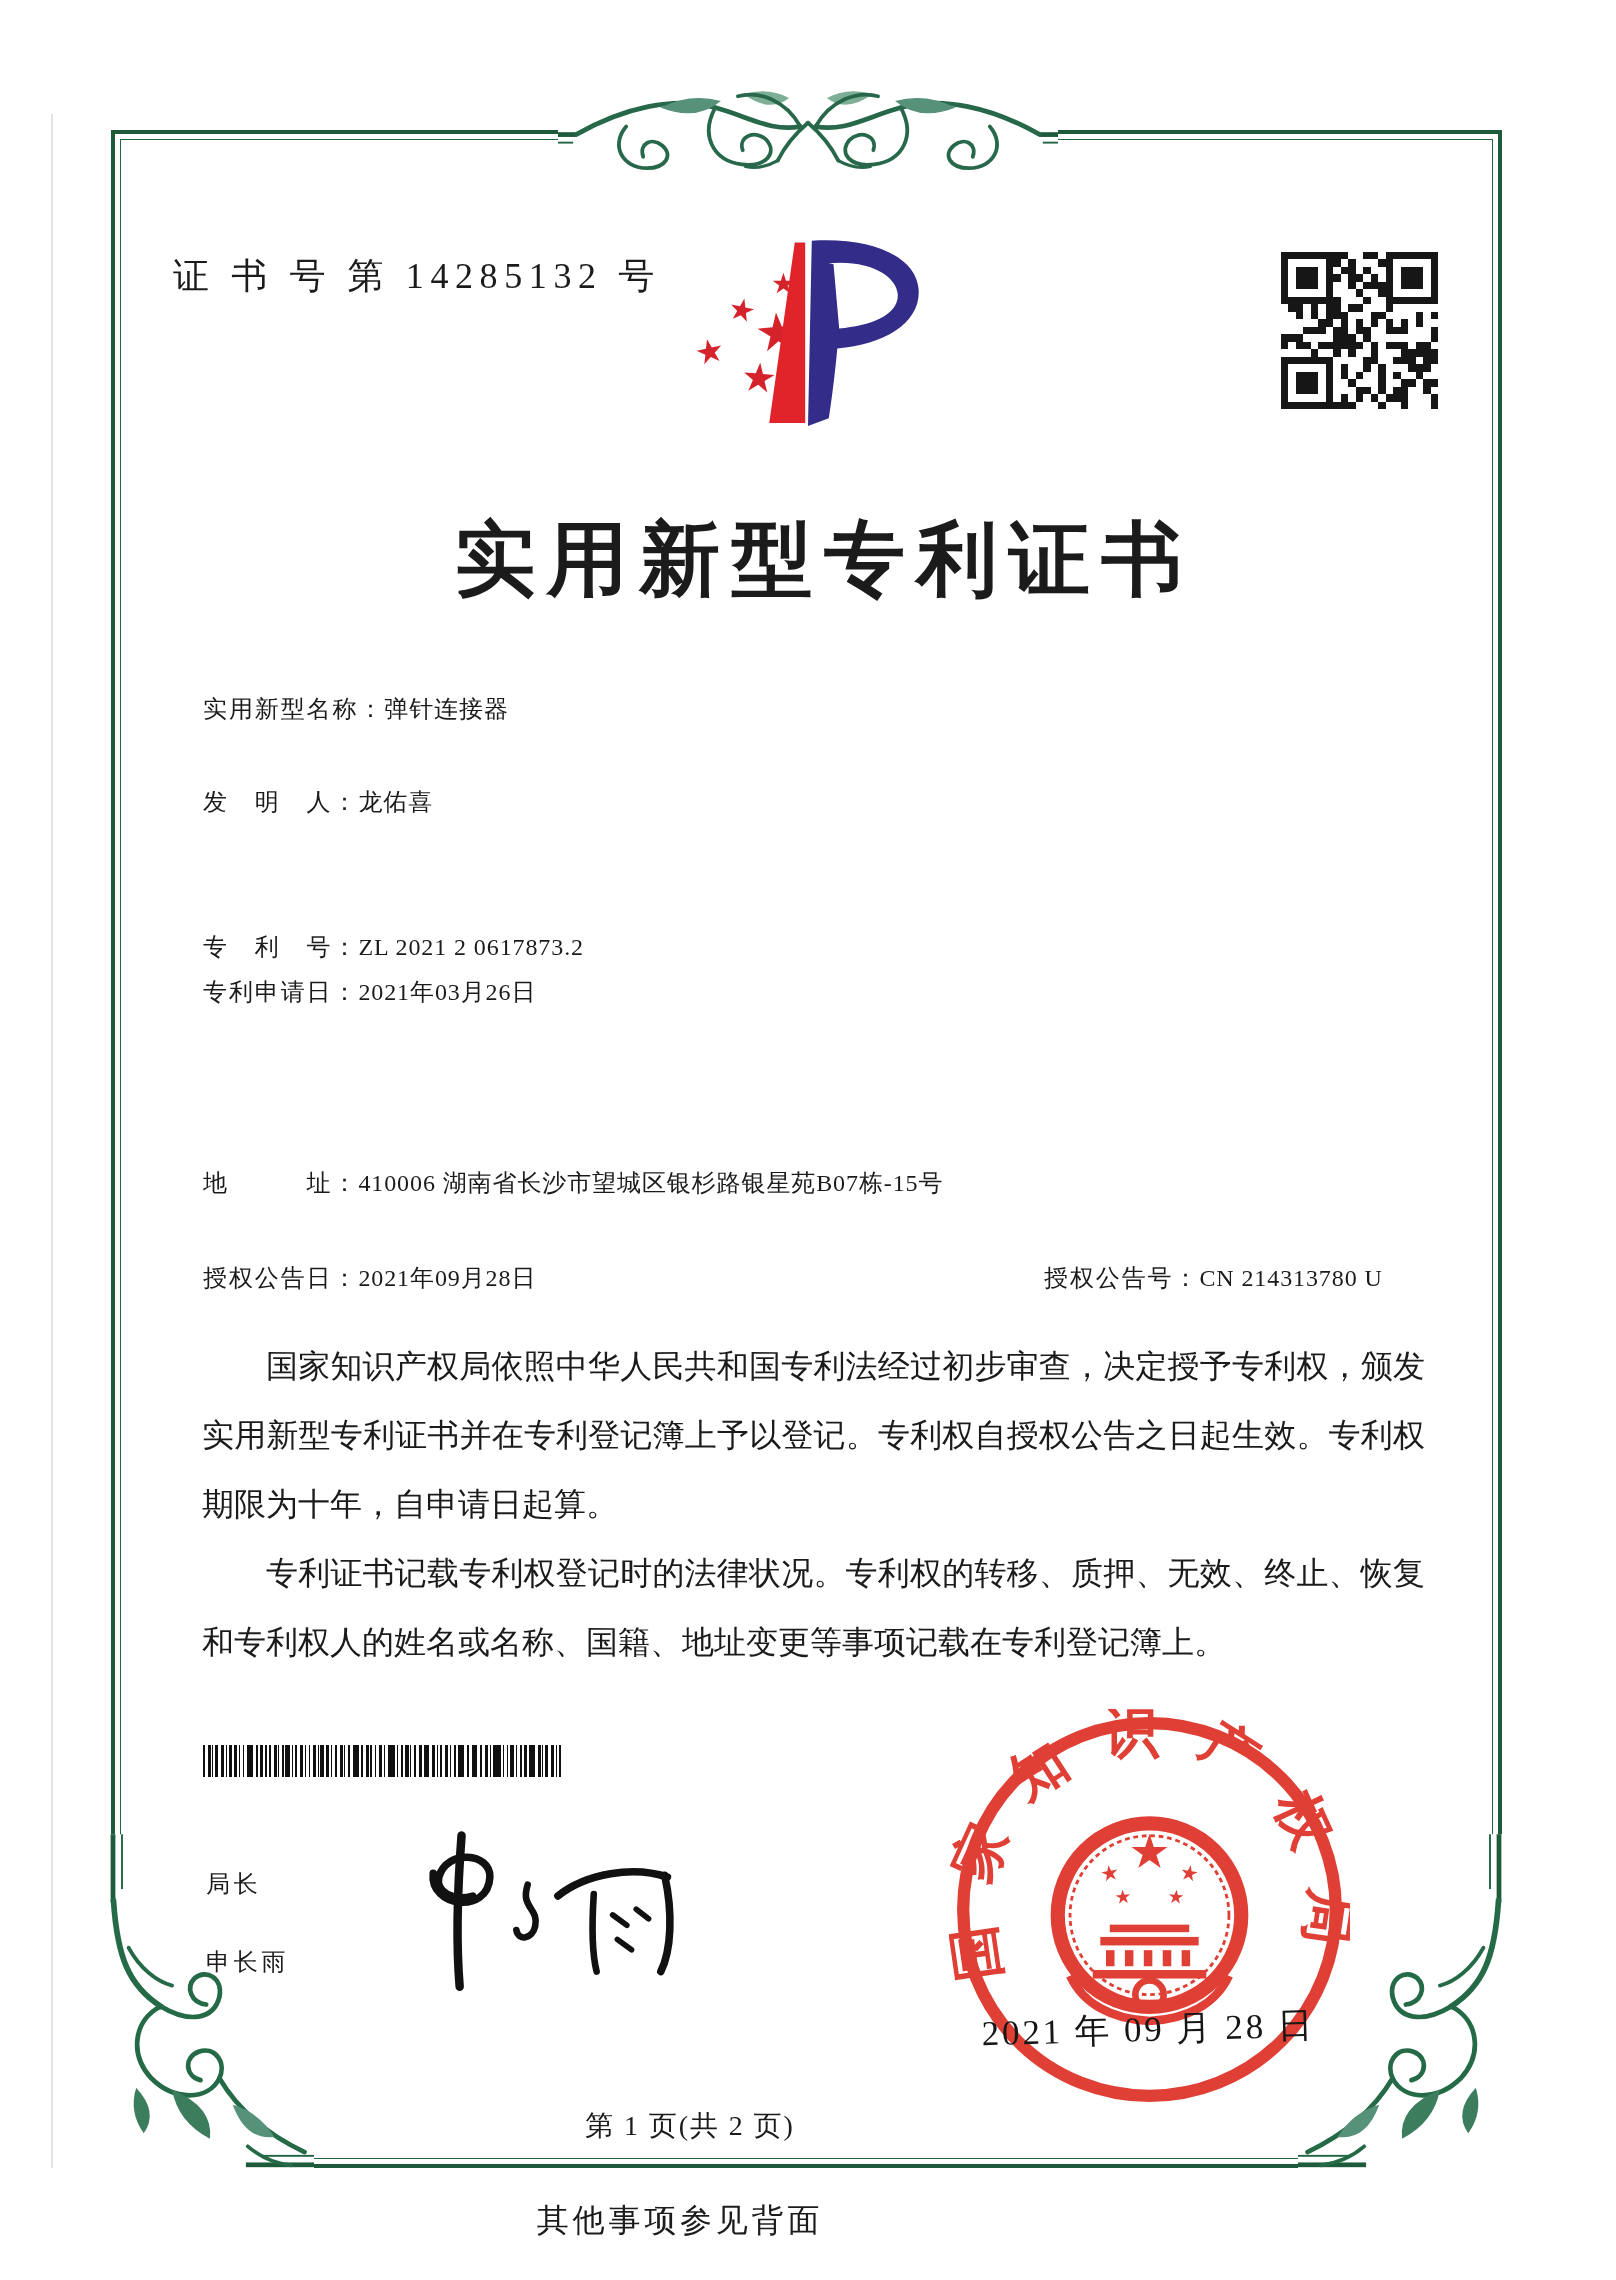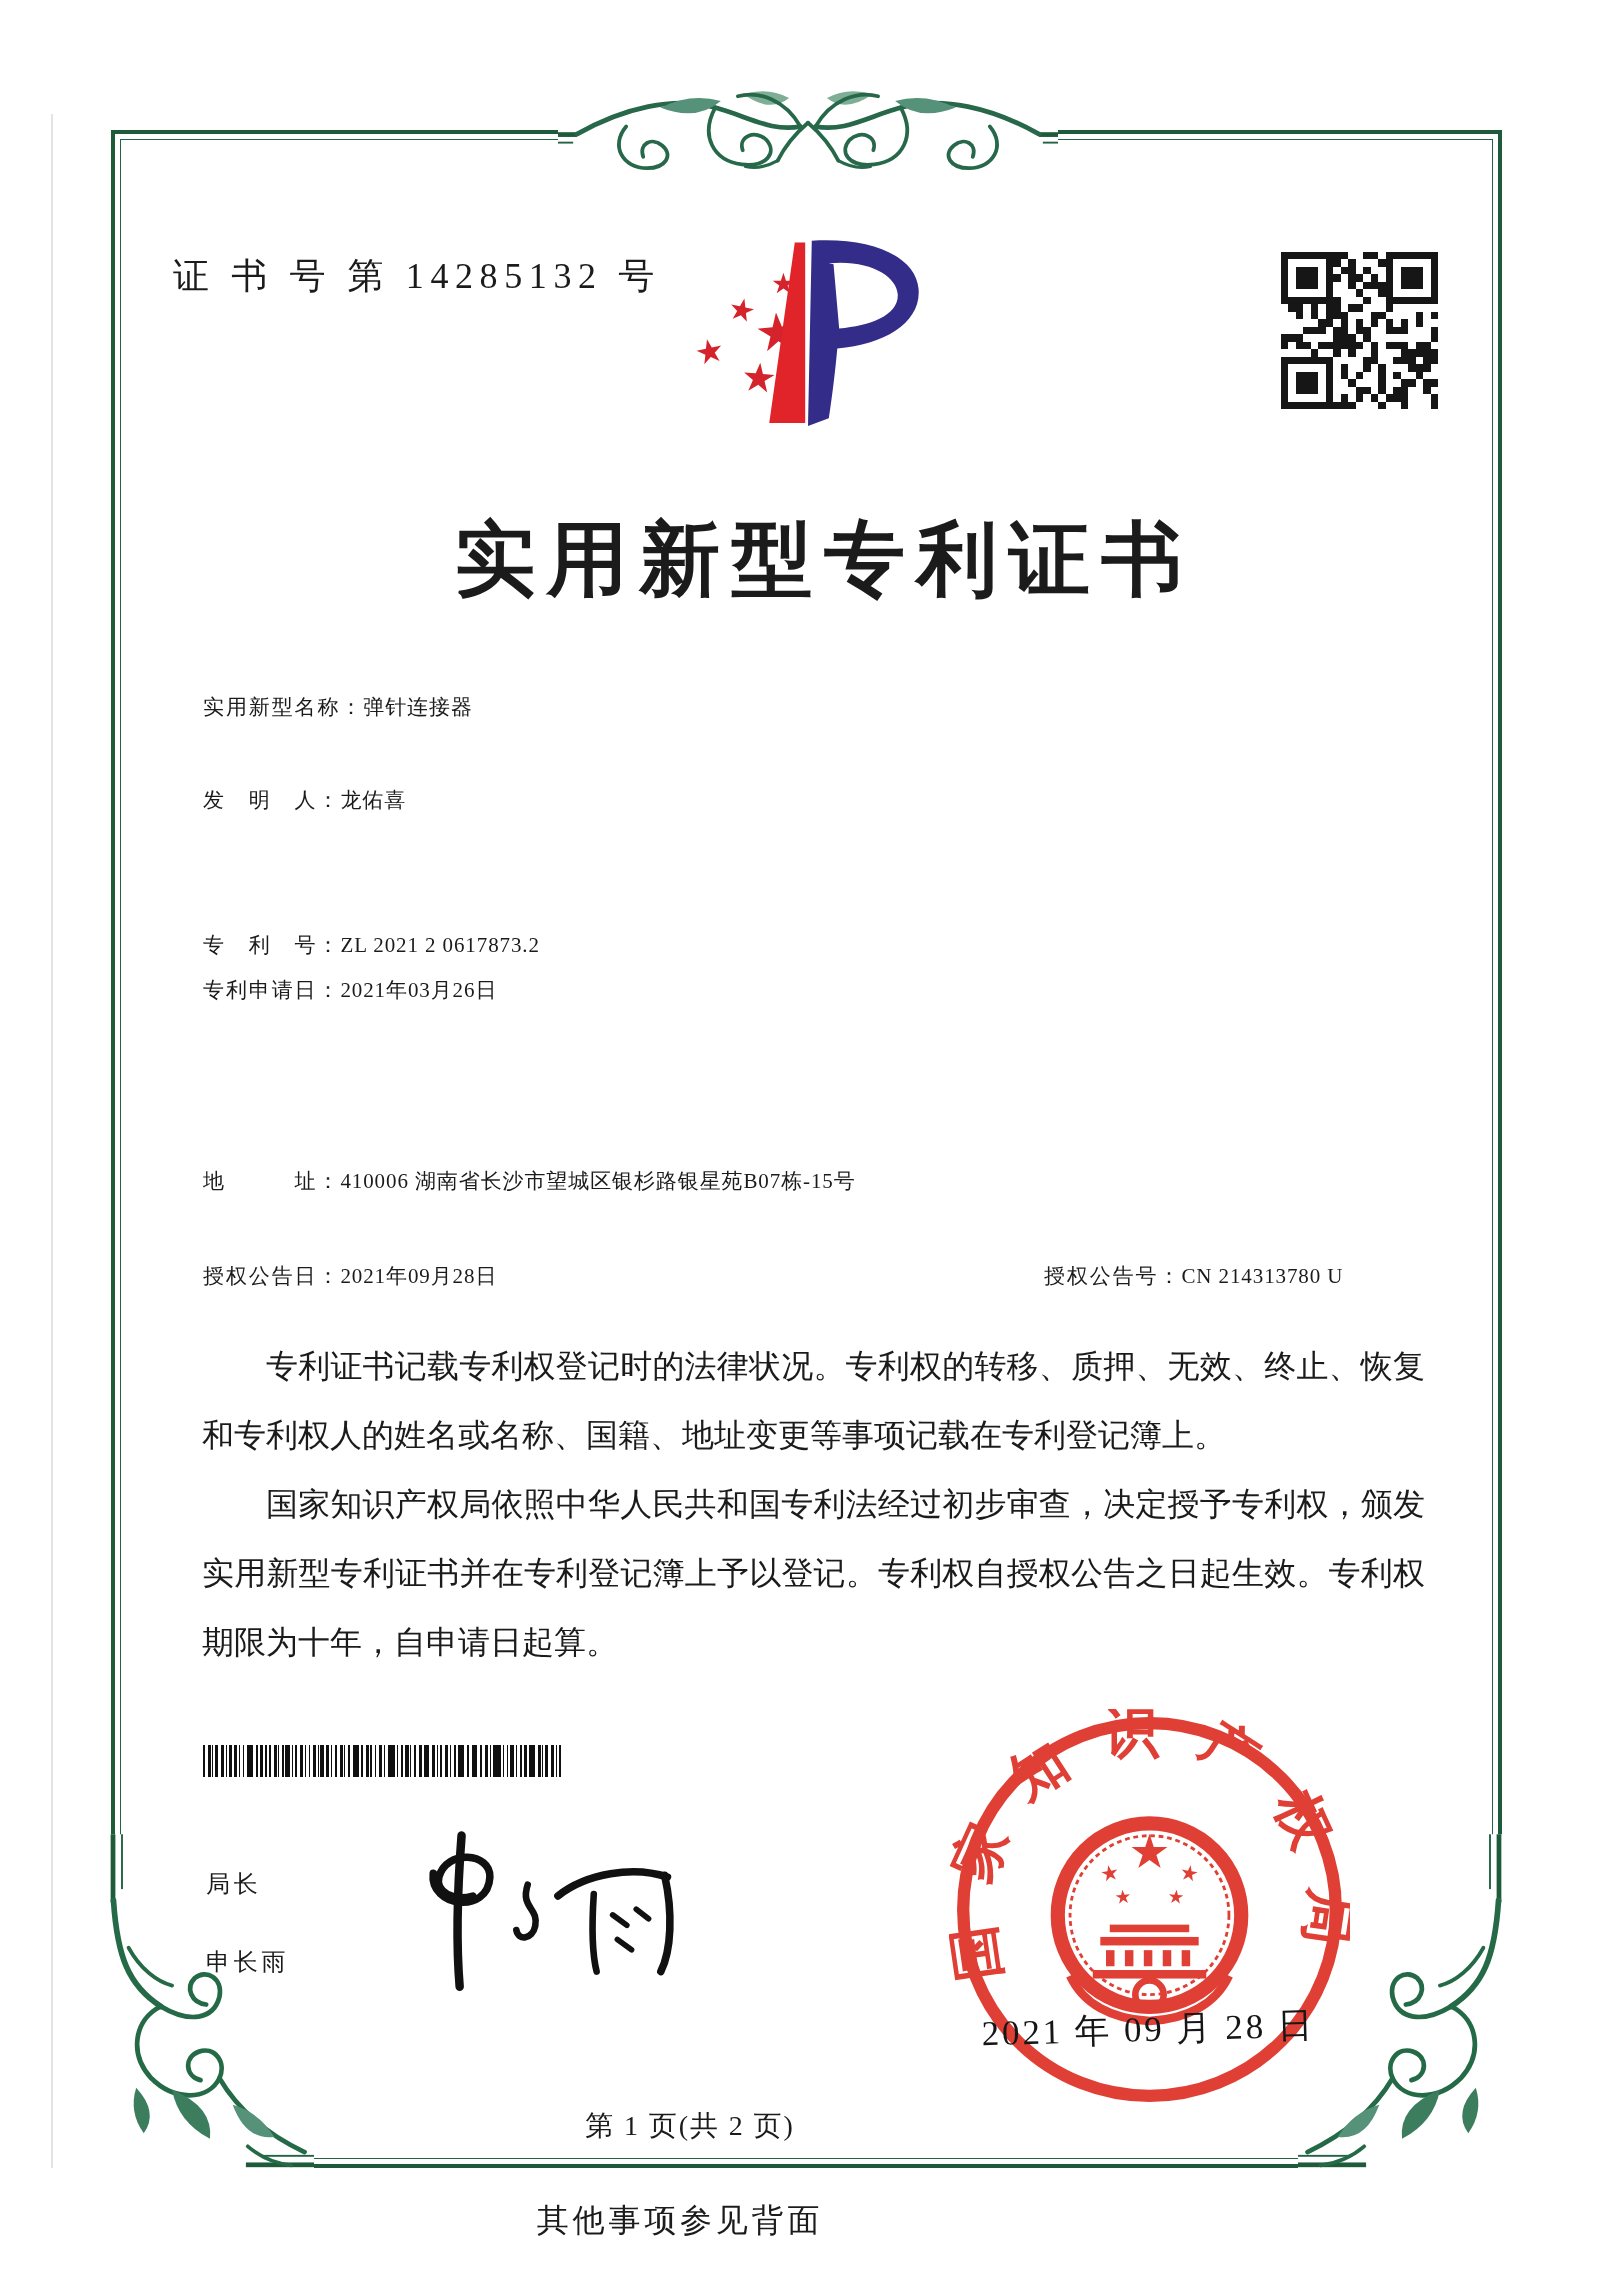--- a/index.html
+++ b/index.html
@@ -10,21 +10,21 @@
   .frame{position:absolute;left:111px;top:130px;width:1391px;height:2038px;
          box-sizing:border-box;border:4.7px solid #1d5b3a;z-index:1;}
   .frame-inner{position:absolute;inset:4.7px;border:1.9px solid #226344;}
   .orn{position:absolute;z-index:2;}
   
   .cert-no{position:absolute;left:173px;top:252px;font-size:36px;letter-spacing:6.6px;z-index:3;}
   .logo{position:absolute;left:685px;top:235px;z-index:3;}
   .qr{position:absolute;left:1281px;top:252px;z-index:3;}
   .title{position:absolute;left:0;top:490px;width:1616px;text-align:center;margin:16px;
          font-size:81px;font-weight:700;letter-spacing:11.4px;z-index:3;}
-  .field-row{position:absolute;left:203px;font-size:21px;white-space:nowrap;z-index:3;}
+  .field-row{position:absolute;left:203px;font-size:24px;white-space:nowrap;z-index:3;}
   .flabel{letter-spacing:1.9px;}
   .fvalue{letter-spacing:0.9px;}
   .grant2{position:absolute;left:841px;top:0;}
   .paras{position:absolute;left:202px;top:1332px;width:1223px;font-size:32px;line-height:69px;
          text-align:justify;z-index:3;}
   .paras p{margin:0;text-indent:2em;}
   .barcode{position:absolute;left:203px;top:1745px;width:358px;height:32px;z-index:3;
     background-image:
       repeating-linear-gradient(90deg,#101010 0 1.9px,rgba(0,0,0,0) 1.9px 4.7px,#101010 4.7px 7.6px,rgba(0,0,0,0) 7.6px 9.5px,#101010 9.5px 10.4px,rgba(0,0,0,0) 10.4px 13.2px),
       repeating-linear-gradient(90deg,rgba(0,0,0,0) 0 12.3px,#101010 12.3px 15px,rgba(0,0,0,0) 15px 27.4px,#101010 27.4px 29px,rgba(0,0,0,0) 29px 35px);}
@@ -258,22 +258,22 @@
   <div class="field-row" style="top:976px"><span class="flabel">专利申请日：</span><span class="fvalue">2021年03月26日</span></div>
   <div class="field-row" style="top:1167px"><span class="flabel">地　　　址：</span><span class="fvalue">410006 湖南省长沙市望城区银杉路银星苑B07栋-15号</span></div>
   <div class="field-row" style="top:1262px;width:1221px">
     <span class="flabel">授权公告日：</span><span class="fvalue">2021年09月28日</span>
     <span class="grant2">
       <span class="flabel">授权公告号：</span><span class="fvalue">CN 214313780 U</span>
     </span>
   </div>
 
   <div class="paras">
+    <p>国家知识产权局依照中华人民共和国专利法经过初步审查，决定授予专利权，颁发实用新型专利证书并在专利登记簿上予以登记。专利权自授权公告之日起生效。专利权期限为十年，自申请日起算。</p>
     <p>专利证书记载专利权登记时的法律状况。专利权的转移、质押、无效、终止、恢复和专利权人的姓名或名称、国籍、地址变更等事项记载在专利登记簿上。</p>
-    <p>国家知识产权局依照中华人民共和国专利法经过初步审查，决定授予专利权，颁发实用新型专利证书并在专利登记簿上予以登记。专利权自授权公告之日起生效。专利权期限为十年，自申请日起算。</p>
   </div>
 
   <div class="barcode"></div>
 
   <div class="director" style="top:1868px">局长</div>
   <div class="director" style="top:1946px">申长雨</div>
 
   <svg class="signature" width="284" height="170" viewBox="0 0 300 180">
     <g fill="none" stroke="#111111" stroke-linecap="round">
       <path d="M68,8 C64,60 62,120 66,168" stroke-width="9"></path>

